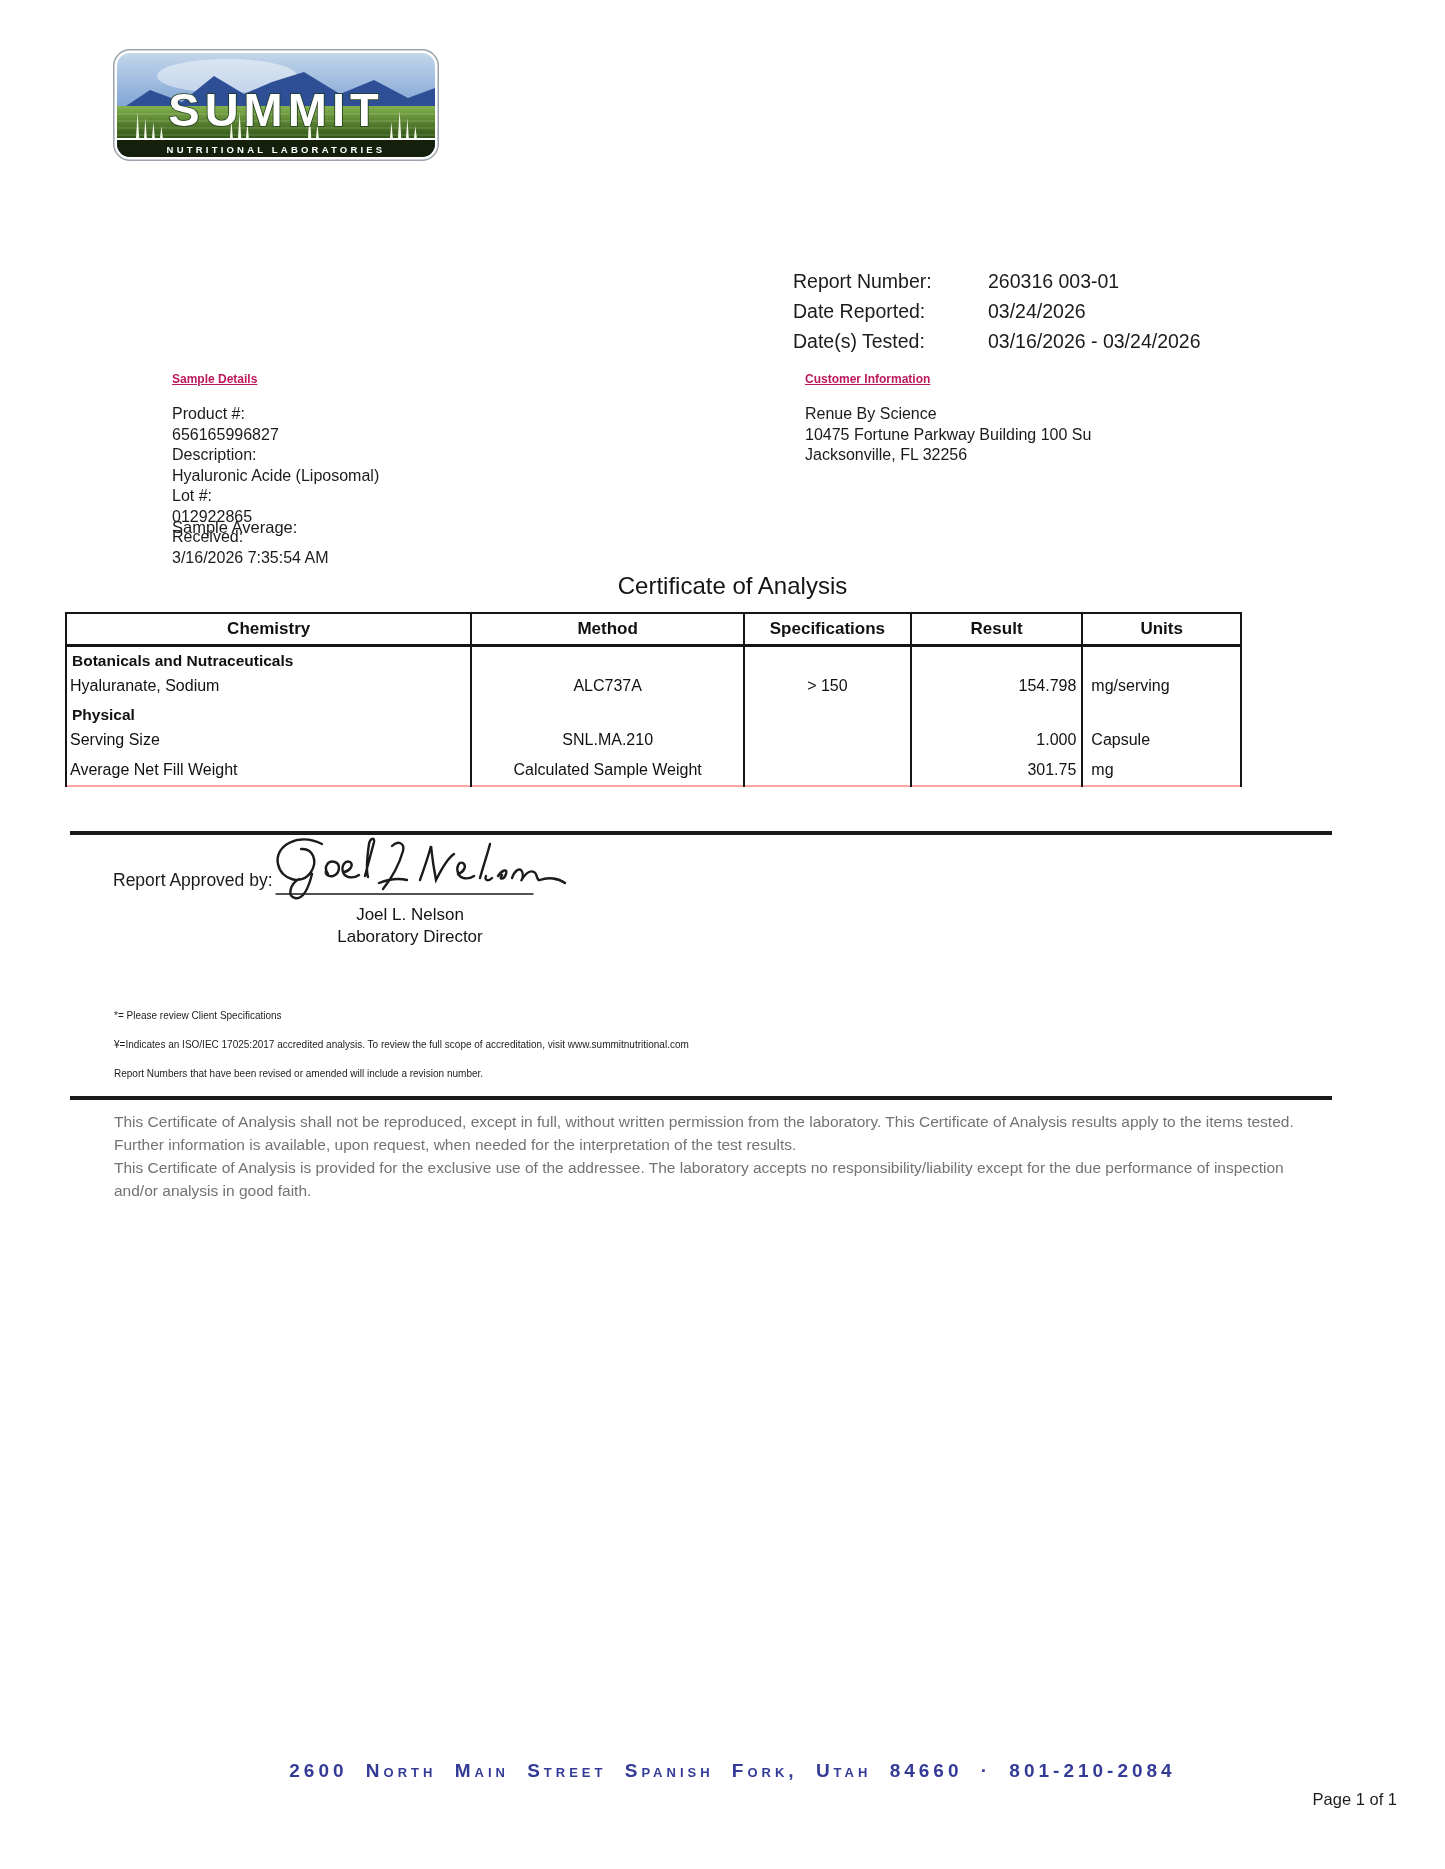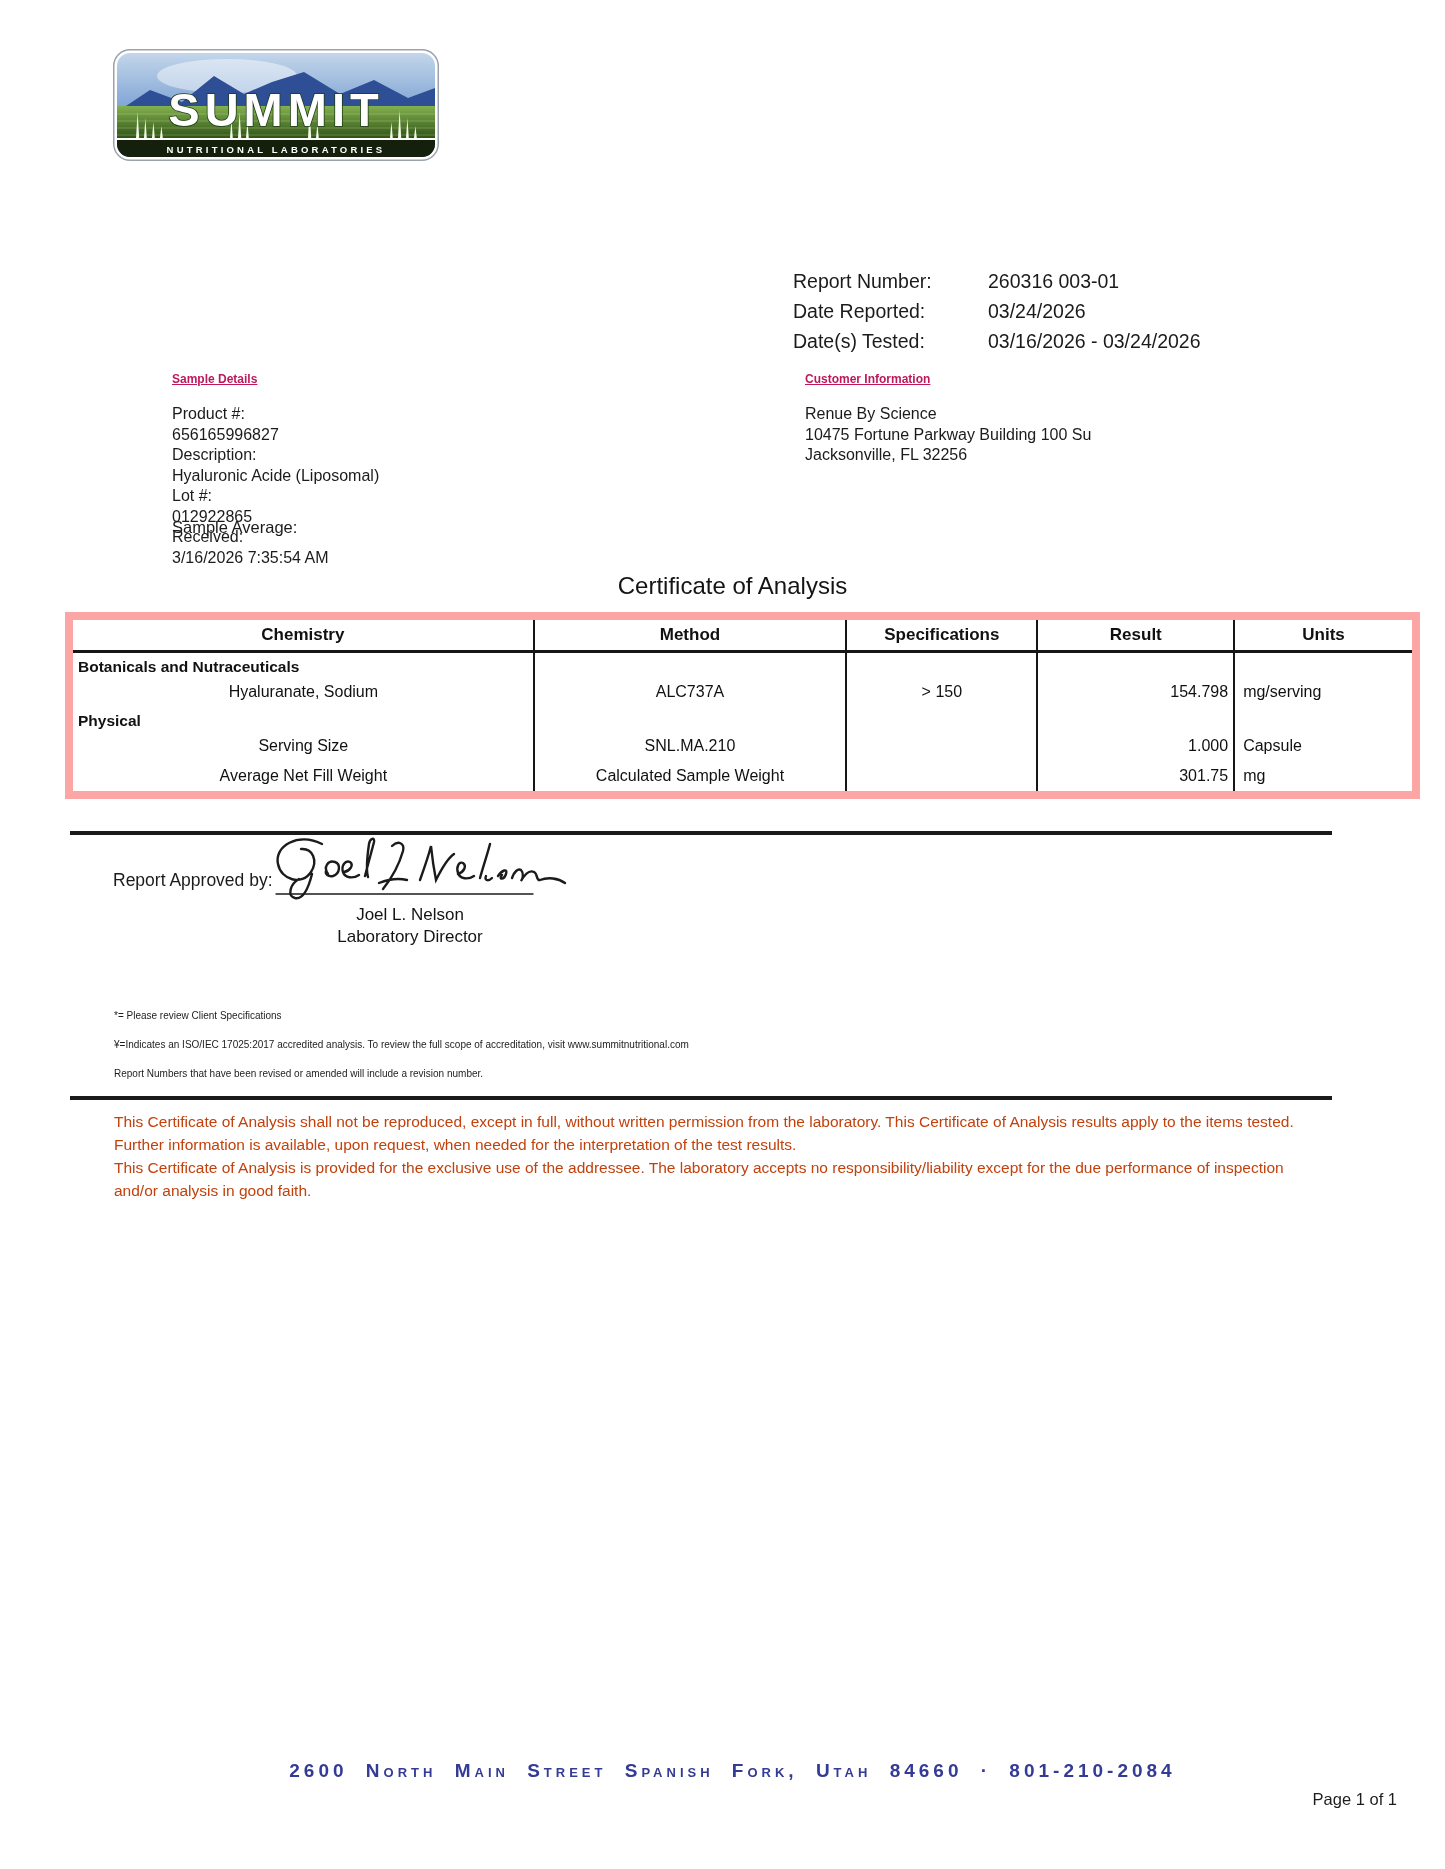--- a/index.html
+++ b/index.html
@@ -29,52 +29,52 @@
   .sample-rows .row{display:flex;flex-direction:column;}
   .sample-rows .lbl{width:165px;}
   .customer-lines{position:absolute;left:805px;top:404px;font-size:16px;line-height:20.5px;}
   .sample-extra{position:absolute;left:172px;top:518px;font-size:16.5px;}
 
   
   .coa-title{position:absolute;left:65px;top:572px;width:1335px;text-align:center;font-size:24px;color:#141414;}
 
   
   table.results{
-    position:absolute;left:65px;top:612px;width:1355px;
+    position:absolute;left:65px;top:612px;width:1177px;
     border-collapse:collapse;table-layout:fixed;
-    border:8px solid #fca5a5;color:#111;
+    border:2px solid #fca5a5;color:#111;
   }
   table.results th{
     border:2px solid #161616;border-bottom:3px solid #161616;
     font-size:17px;font-weight:bold;padding:5px 2px;text-align:center;
   }
   table.results td{border-left:2px solid #161616;border-right:2px solid #161616;vertical-align:middle;}
   tr.sectionrow td{font-weight:bold;font-size:15.5px;padding:5px 2px 1px 5px;}
   tr.datarow td{font-size:16px;padding:6px 2px;}
-  tr.datarow td.name{padding-left:3px;text-align:center;}
+  tr.datarow td.name{padding-left:3px;text-align:left;}
   td.center{text-align:center;}
   td.result{text-align:right;font-size:12.5px;padding-right:5px !important;}
   td.units{text-align:left;padding-left:8px !important;}
 
   
   .rule{position:absolute;left:70px;width:1262px;height:3.5px;background:#1a1a1a;}
   .rule-1{top:831px;}
   .rule-2{top:1096px;}
 
   
   .approval-label{position:absolute;left:113px;top:870px;font-size:17.5px;}
   .signature-svg{position:absolute;left:268px;top:834px;width:300px;height:82px;}
   .signer-block{position:absolute;left:300px;top:904px;width:220px;text-align:center;font-size:17px;line-height:22px;color:#141414;}
 
   
   .notes{position:absolute;left:114px;top:1006px;font-size:10px;color:#1d1d1d;}
   .notes p{margin:0 0 10px 0;line-height:19px;}
 
   
-  .disclaimer{position:absolute;left:114px;top:1110px;width:1198px;font-size:15.5px;line-height:23px;color:#c2410c;}
+  .disclaimer{position:absolute;left:114px;top:1110px;width:1198px;font-size:15.5px;line-height:23px;color:#737373;}
   .disclaimer p{margin:0;}
 
   
   .footer-address{
     position:absolute;left:20px;top:1760px;width:1425px;text-align:center;
     font-variant:small-caps;font-weight:bold;font-size:19px;
     letter-spacing:4px;word-spacing:9px;color:#343b96;
   }
   .page-indicator{position:absolute;right:48px;top:1790px;font-size:16.5px;color:#1d1d1d;}
 </style>

